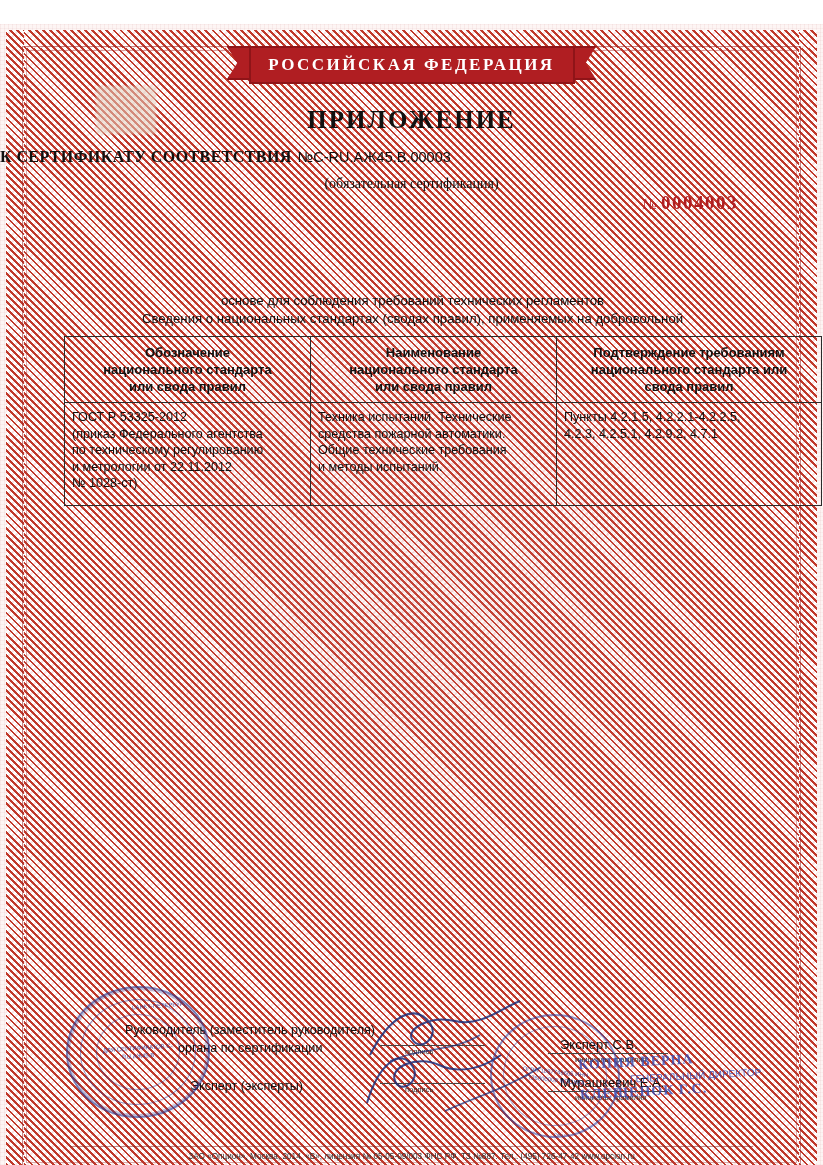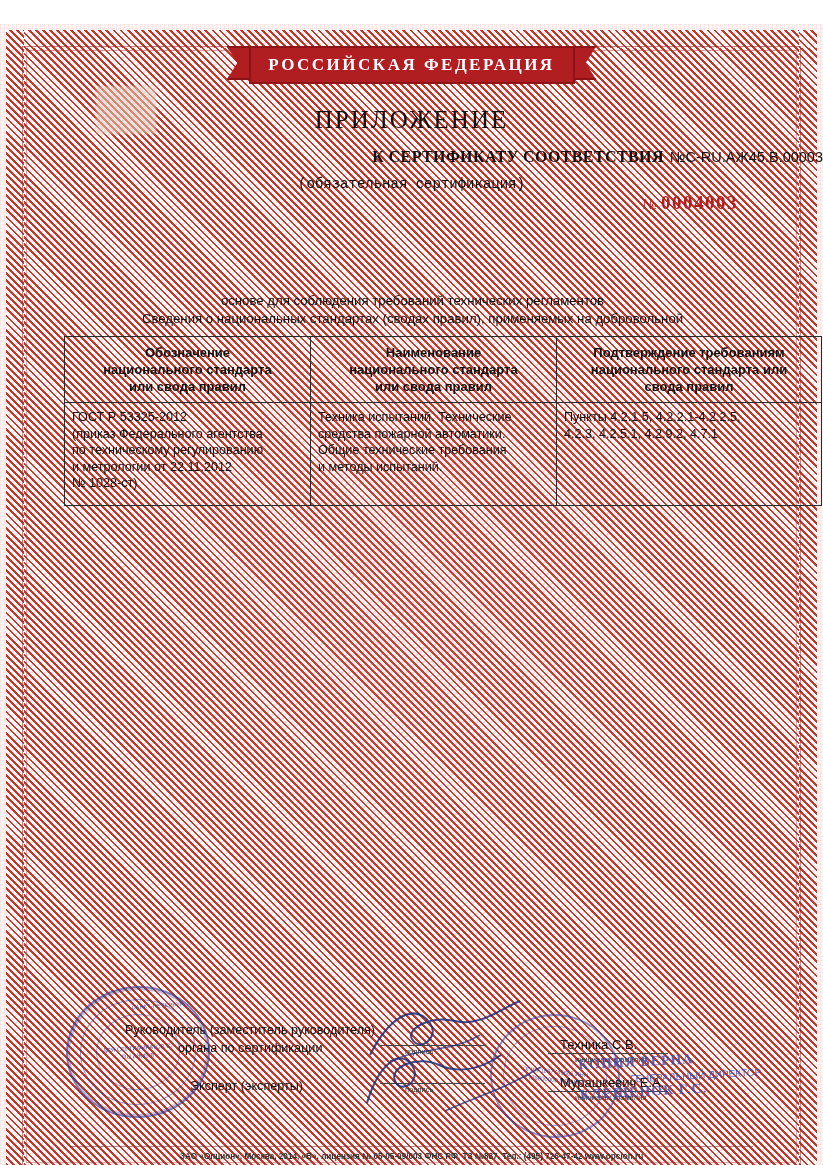--- a/index.html
+++ b/index.html
@@ -126,49 +126,49 @@
     filter: blur(1px);
   }
 
   
   .doc-title {
     position: absolute;
     left: 0; right: 0;
     top: 82px;
     text-align: center;
     font-family: "Liberation Serif", serif;
-    font-weight: normal;
+    font-weight: bold;
     font-size: 25px;
     letter-spacing: 2px;
     color: #111;
   }
   .subtitle-row {
     position: absolute;
     left: 0; right: 0;
     top: 124px;
-    text-align: right;
+    text-align: left;
     font-family: "Liberation Serif", serif;
     font-size: 16px;
     font-weight: bold;
     color: #111;
     letter-spacing: 0.4px;
   }
   .subtitle-row .num {
     font-weight: normal;
     font-family: "Liberation Sans", sans-serif;
     font-size: 14.5px;
     letter-spacing: 0;
     margin-left: 6px;
   }
   .paren-line {
     position: absolute;
     left: 0; right: 0;
     top: 152px;
     text-align: center;
-    font-family: Liberation Mono, monospace;
+    font-family: Liberation Serif, serif;
     font-size: 14px;
     color: #111;
   }
   .blank-number {
     position: absolute;
     right: 85px;
     top: 168px;
     font-family: "Liberation Serif", serif;
     font-size: 19px;
     color: #b01e22;
@@ -363,21 +363,20 @@
   }
 
   
   .footer {
     position: absolute;
     left: 0; right: 0;
     bottom: 28px;
     text-align: center;
     font-size: 8.2px;
     color: #333;
-    font-weight: bold;
   }
   .foot-rule {
     position: absolute;
     left: 70px; right: 70px;
     bottom: 42px;
     border-bottom: 1px solid rgba(120,40,40,0.5);
   }
 </style>
 </head>
 <body>
@@ -469,21 +468,21 @@
     <div class="sig-rule r1"></div>
     <div class="sig-rule r2"></div>
     <div class="sig-rule r3"></div>
     <div class="sig-rule r4"></div>
 
     <div class="cap cap-pod-1">подпись</div>
     <div class="cap cap-pod-2">подпись</div>
     <div class="cap cap-ini-1">инициалы, фамилия</div>
     <div class="cap cap-ini-2">инициалы, фамилия</div>
 
-    <div class="sign-line name-1">Техника С.В.</div>
+    <div class="sign-line name-1">Эксперт С.В.</div>
     <div class="sign-line name-2">Мурашкевич Е.А.</div>
 
     <svg class="squiggle" style="left:360px; top:-16px;" width="190" height="80" viewBox="0 0 190 80">
       <path d="M10,60 C30,20 55,8 70,28 C80,42 60,58 52,44 C46,34 70,20 95,26 C120,32 140,14 160,6" fill="none" stroke="#1b2f7a" stroke-width="2" opacity="0.85"></path>
       <path d="M30,66 C60,52 90,58 120,40" fill="none" stroke="#1b2f7a" stroke-width="1.6" opacity="0.7"></path>
     </svg>
 
     <svg class="squiggle" style="left:355px; top:22px;" width="200" height="88" viewBox="0 0 200 88">
       <path d="M12,70 C24,30 46,14 58,34 C66,48 46,62 40,48 C34,34 62,22 84,32 C104,41 126,36 146,22" fill="none" stroke="#1b2f7a" stroke-width="2" opacity="0.85"></path>
       <path d="M90,78 C120,64 150,56 186,34" fill="none" stroke="#1b2f7a" stroke-width="1.6" opacity="0.75"></path>

